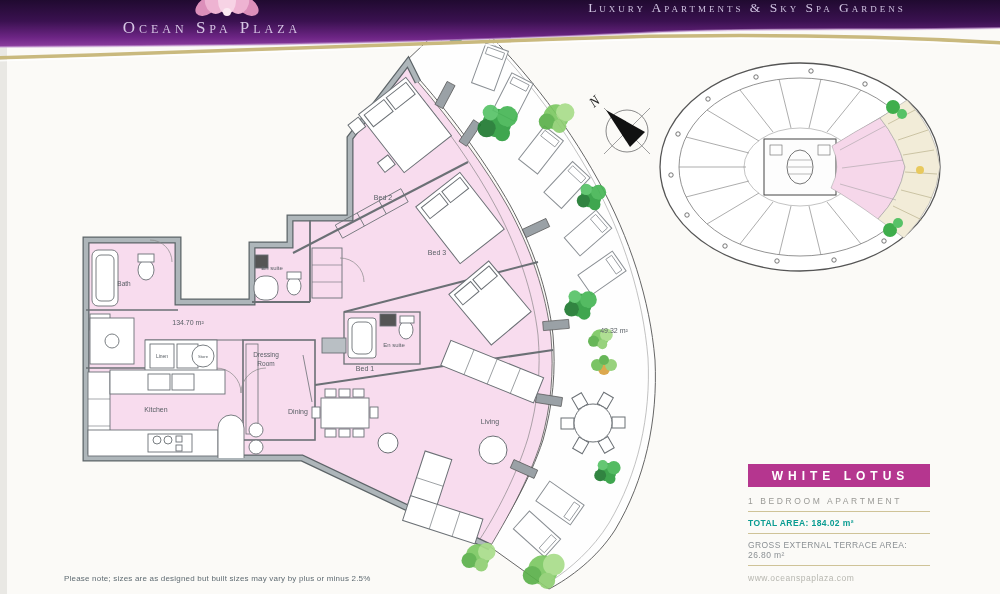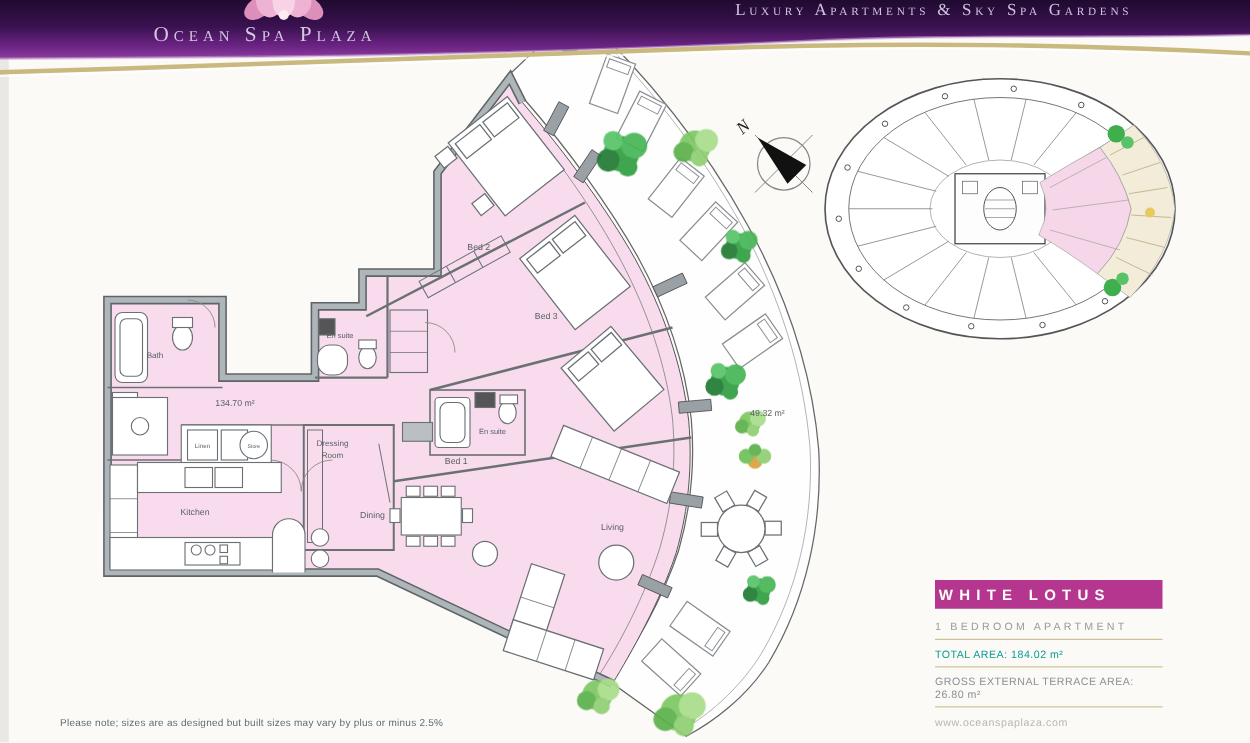--- a/index.html
+++ b/index.html
@@ -2,29 +2,29 @@
 <html><head>
 <meta charset="utf-8">
 <style>
   html,body{margin:0;padding:0;}
   .page{position:relative;width:1000px;height:594px;background:#fbfaf7;overflow:hidden;
         font-family:"Liberation Sans",sans-serif;}
   .scan-edge{position:absolute;left:0;top:0;width:7px;height:594px;background:#e9e8e4;}
   svg{position:absolute;left:0;top:0;}
   .rl{font-family:"Liberation Sans",sans-serif;fill:#5a6066;}
   .info-panel{position:absolute;left:748px;top:464px;width:182px;}
-  .info-title{background:#b5368f;color:#ffffff;font-size:12px;font-weight:bold;
+  .info-title{background:#b5368f;color:#ffffff;text-align:center;font-size:12px;font-weight:bold;
               letter-spacing:5px;padding:5px 0 4px 3px;}
   .info-sub{color:#9a9a96;font-size:8.5px;letter-spacing:2.6px;margin-top:9px;padding-bottom:5px;
             border-bottom:1px solid #cfc398;}
   .info-row{font-size:8.5px;color:#8b9094;letter-spacing:.4px;padding:6px 0 5px 0;
             border-bottom:1px solid #cfc398;}
-  .info-row.hl{color:#0a9c92;font-weight:normal;}
+  .info-row.hl{color:#0a9c92;font-weight:bold;}
   .website{color:#b7b7b0;font-size:8.5px;padding-top:7px;letter-spacing:.5px;}
-  .footnote{position:absolute;left:48px;top:574px;font-size:8px;color:#5f6b72;letter-spacing:.2px;}
+  .footnote{position:absolute;left:64px;top:574px;font-size:8px;color:#5f6b72;letter-spacing:.2px;}
 </style>
 </head>
 <body>
 
 <div class="page">
   <div class="scan-edge"></div>
 
   <svg width="1000" height="594" viewBox="0 0 1000 594">
     <defs>
       <g id="treeD">

